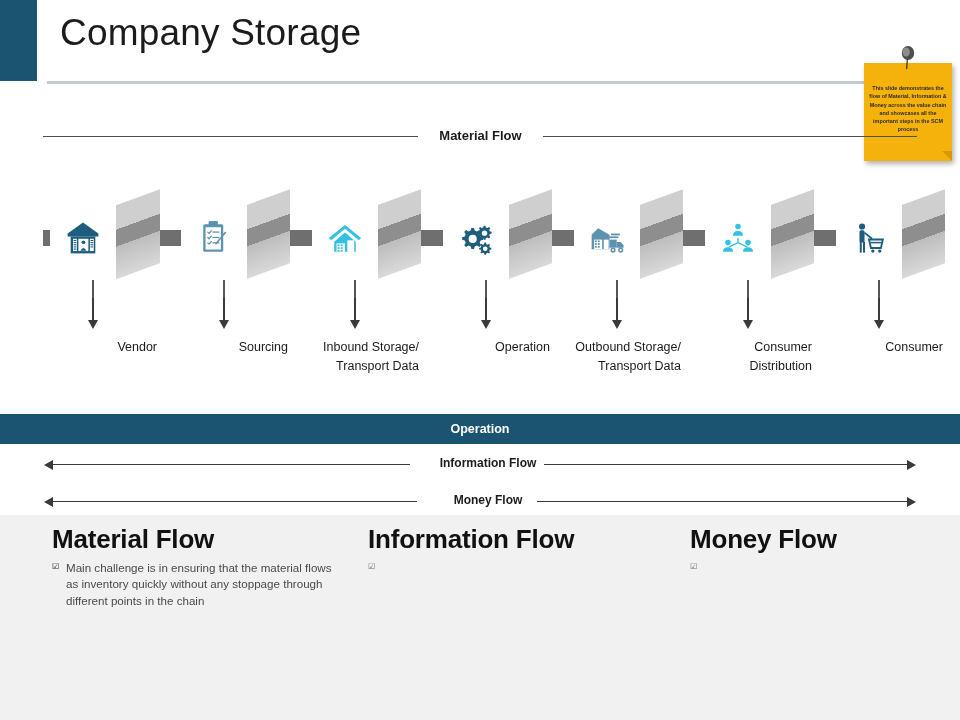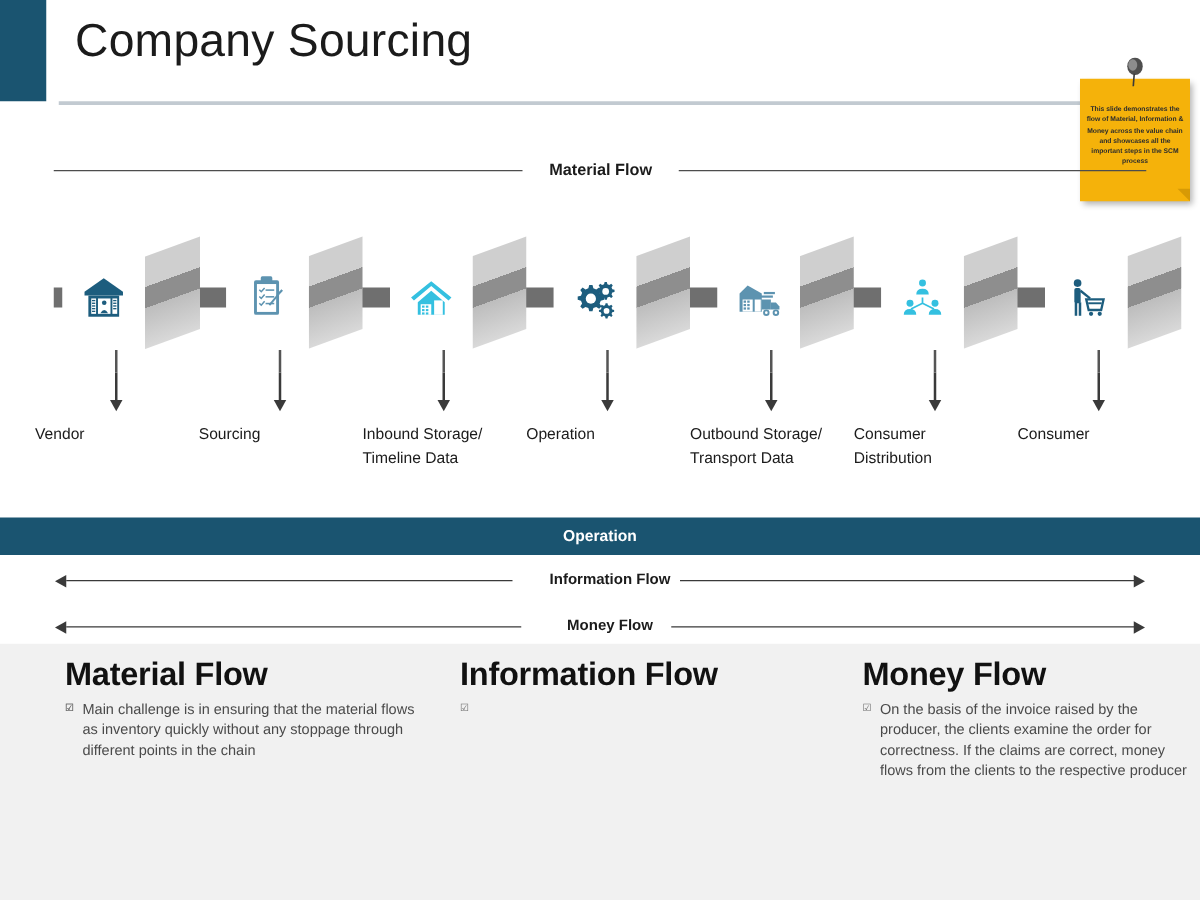--- a/index.html
+++ b/index.html
@@ -86,21 +86,21 @@
   .stem{position:absolute;width:1.4px;background:#555;z-index:2;}
   .arrowline{position:absolute;width:1.4px;background:#3a3a3a;}
   .arrowhead{
     position:absolute;width:0;height:0;
     border-left:5px solid transparent;border-right:5px solid transparent;
     border-top:9px solid #3a3a3a;
   }
 
   
   .slabel{
-    position:absolute;text-align:left;font-size:12.5px;color:#1b1b1b;
+    position:absolute;text-align:right;font-size:12.5px;color:#1b1b1b;
     line-height:19px;
   }
 
   
   .opbar{
     position:absolute;left:0;top:414px;width:960px;height:30px;background:#1a5470;
     display:flex;align-items:center;justify-content:center;
   }
   .opbar-txt{color:#fff;font-size:12.5px;font-weight:700;}
 
@@ -139,21 +139,21 @@
   .bullets li .bx{
     position:absolute;left:0;top:3px;font-size:8px;color:#6d6d6d;line-height:1;
   }
 </style>
 </head>
 <body>
 
 <div class="slide">
 
   <div class="hdr-accent"></div>
-  <div class="hdr-title">Company Sourcing</div>
+  <div class="hdr-title">Company Storage</div>
   <div class="hdr-rule"></div>
   <div class="hdr-rule2"></div>
 
   <div class="note"></div>
   <svg class="note-pin" viewBox="0 0 18 24">
     <ellipse cx="10" cy="7" rx="6.2" ry="7" fill="#4e4e4e"></ellipse>
     <ellipse cx="8.2" cy="6" rx="3.6" ry="4.6" fill="#8d8d8d"></ellipse>
     <path d="M9.4 13 L8.6 23" stroke="#3a3a3a" stroke-width="1.3" fill="none"></path>
   </svg>
   <div class="note-txt">This slide demonstrates the flow of Material, Information &amp; Money across the value chain and showcases all the important steps in the SCM process</div>
@@ -323,21 +323,21 @@
   <div class="arrowline" style="left:616.3px;top:298px;height:24px;"></div>
   <div class="arrowhead" style="left:612px;top:320px;"></div>
   <div class="arrowline" style="left:747.3px;top:298px;height:24px;"></div>
   <div class="arrowhead" style="left:743px;top:320px;"></div>
   <div class="arrowline" style="left:878.3px;top:298px;height:24px;"></div>
   <div class="arrowhead" style="left:874px;top:320px;"></div>
 
   <div class="slabel" style="left:28px;top:338px;width:129px;">Vendor</div>
   <div class="slabel" style="left:159px;top:338px;width:129px;">Sourcing</div>
   <div class="slabel" style="left:290px;top:338px;width:129px;white-space:pre-line;">Inbound Storage/
-Timeline Data</div>
+Transport Data</div>
   <div class="slabel" style="left:421px;top:338px;width:129px;">Operation</div>
   <div class="slabel" style="left:552px;top:338px;width:129px;white-space:pre-line;">Outbound Storage/
 Transport Data</div>
   <div class="slabel" style="left:683px;top:338px;width:129px;white-space:pre-line;">Consumer
 Distribution</div>
   <div class="slabel" style="left:814px;top:338px;width:129px;">Consumer</div>
 
   <div class="opbar">
     <span class="opbar-txt">Operation</span>
   </div>
@@ -371,17 +371,17 @@
   <div class="col" style="left:368px;width:250px;">
     <div class="col-h">Information Flow</div>
     <ul class="bullets">
       <li><span class="bx">☑</span></li>
     </ul>
   </div>
 
   <div class="col" style="left:690px;width:262px;">
     <div class="col-h">Money Flow</div>
     <ul class="bullets">
-      <li><span class="bx">☑</span><span>On the basis of the invoice raised by the producer, the clients examine the order for correctness. If the claims are correct, money flows from the clients to the respective producer</span></li>
+      <li><span class="bx">☑</span></li>
     </ul>
   </div>
 
 </div>
 
 </body></html>

